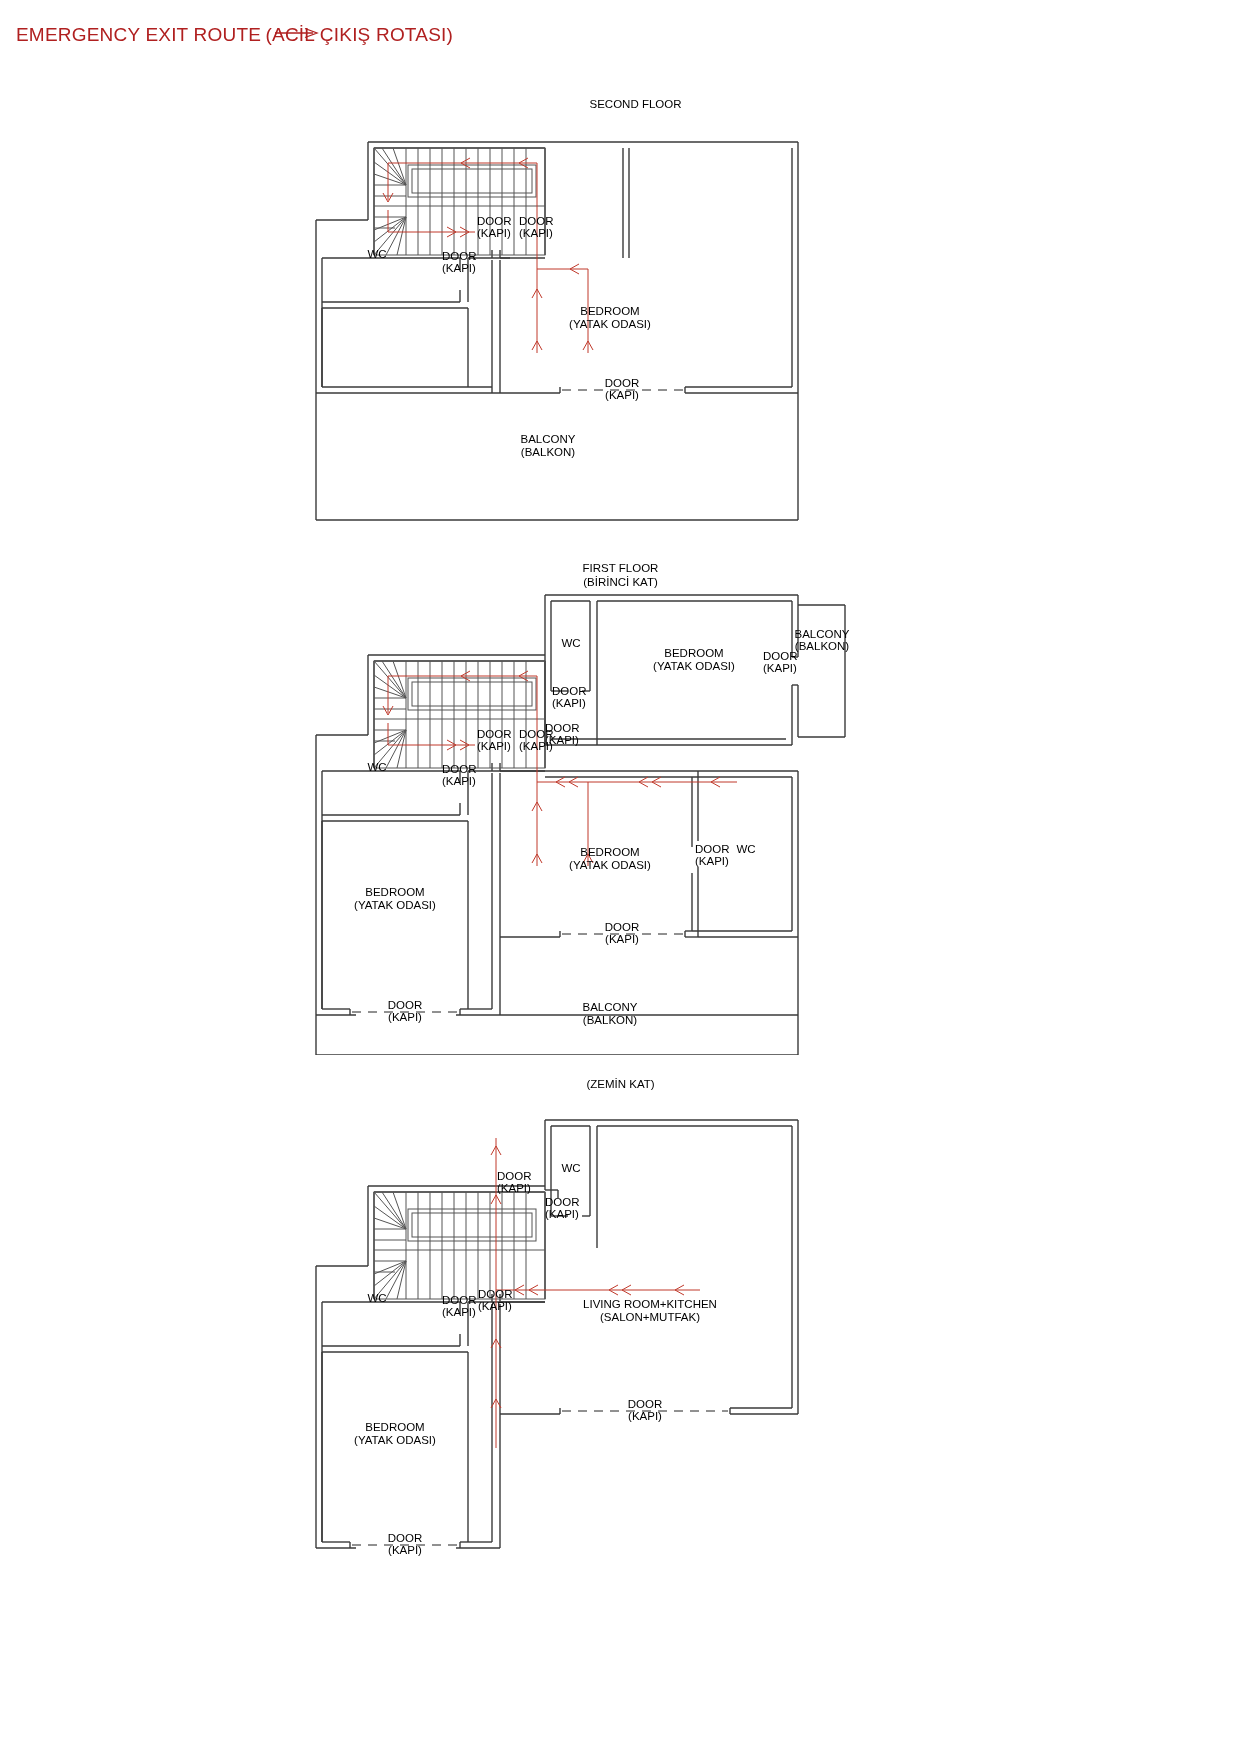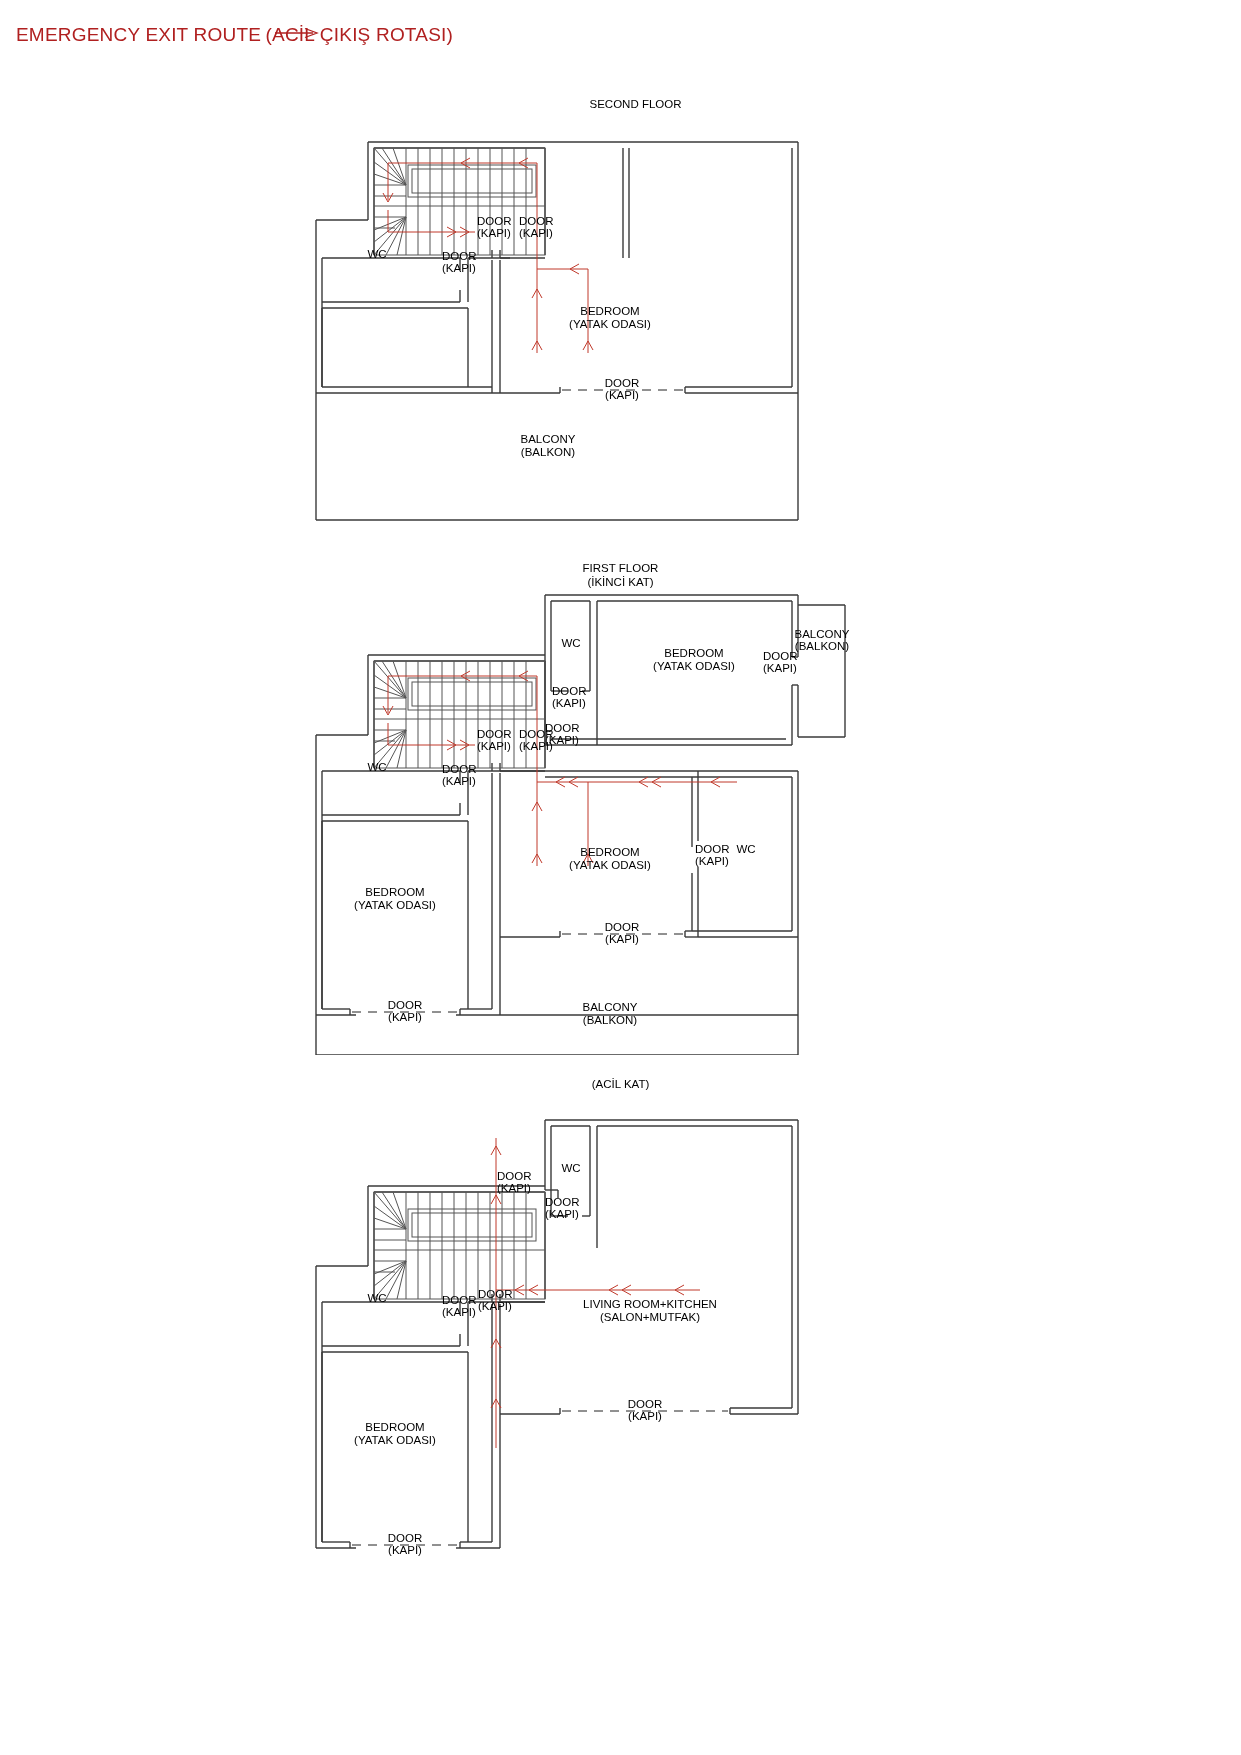--- a/index.html
+++ b/index.html
@@ -195,21 +195,21 @@
   <text class="lbl" x="219" y="127">(KAPI)</text>
   <text class="lbl" x="142" y="150">DOOR</text>
   <text class="lbl" x="142" y="162">(KAPI)</text>
   <text class="lblc" x="322" y="277">DOOR</text>
   <text class="lblc" x="322" y="289">(KAPI)</text>
 </svg>
 </div>
 
 <div class="floor-title" style="top:561px;">
   <div>FIRST FLOOR</div>
-  <div>(İKİNCİ KAT)</div>
+  <div>(BİRİNCİ KAT)</div>
 </div>
 
 <div class="plan" style="left:300px;top:585px;">
 <svg width="560" height="470" viewBox="0 0 560 470">
 
   <g class="wall">
 
     <path d="M 245 10 L 498 10"></path>
     <path d="M 245 10 L 245 160"></path>
     <path d="M 251 16 L 251 106"></path>
@@ -389,21 +389,21 @@
   <text class="lbl" x="395" y="268">DOOR</text>
   <text class="lbl" x="395" y="280">(KAPI)</text>
   <text class="lblc" x="322" y="346">DOOR</text>
   <text class="lblc" x="322" y="358">(KAPI)</text>
   <text class="lblc" x="105" y="424">DOOR</text>
   <text class="lblc" x="105" y="436">(KAPI)</text>
 </svg>
 </div>
 
 <div class="floor-title" style="top:1077px;">
-  <div>(ACİL KAT)</div>
+  <div>(ZEMİN KAT)</div>
 </div>
 
 <div class="plan" style="left:300px;top:1108px;">
 <svg width="520" height="450" viewBox="0 0 520 450">
 
   <g class="wall">
 
     <path d="M 245 12 L 498 12"></path>
     <path d="M 245 12 L 245 82"></path>
     <path d="M 251 18 L 251 108"></path>

